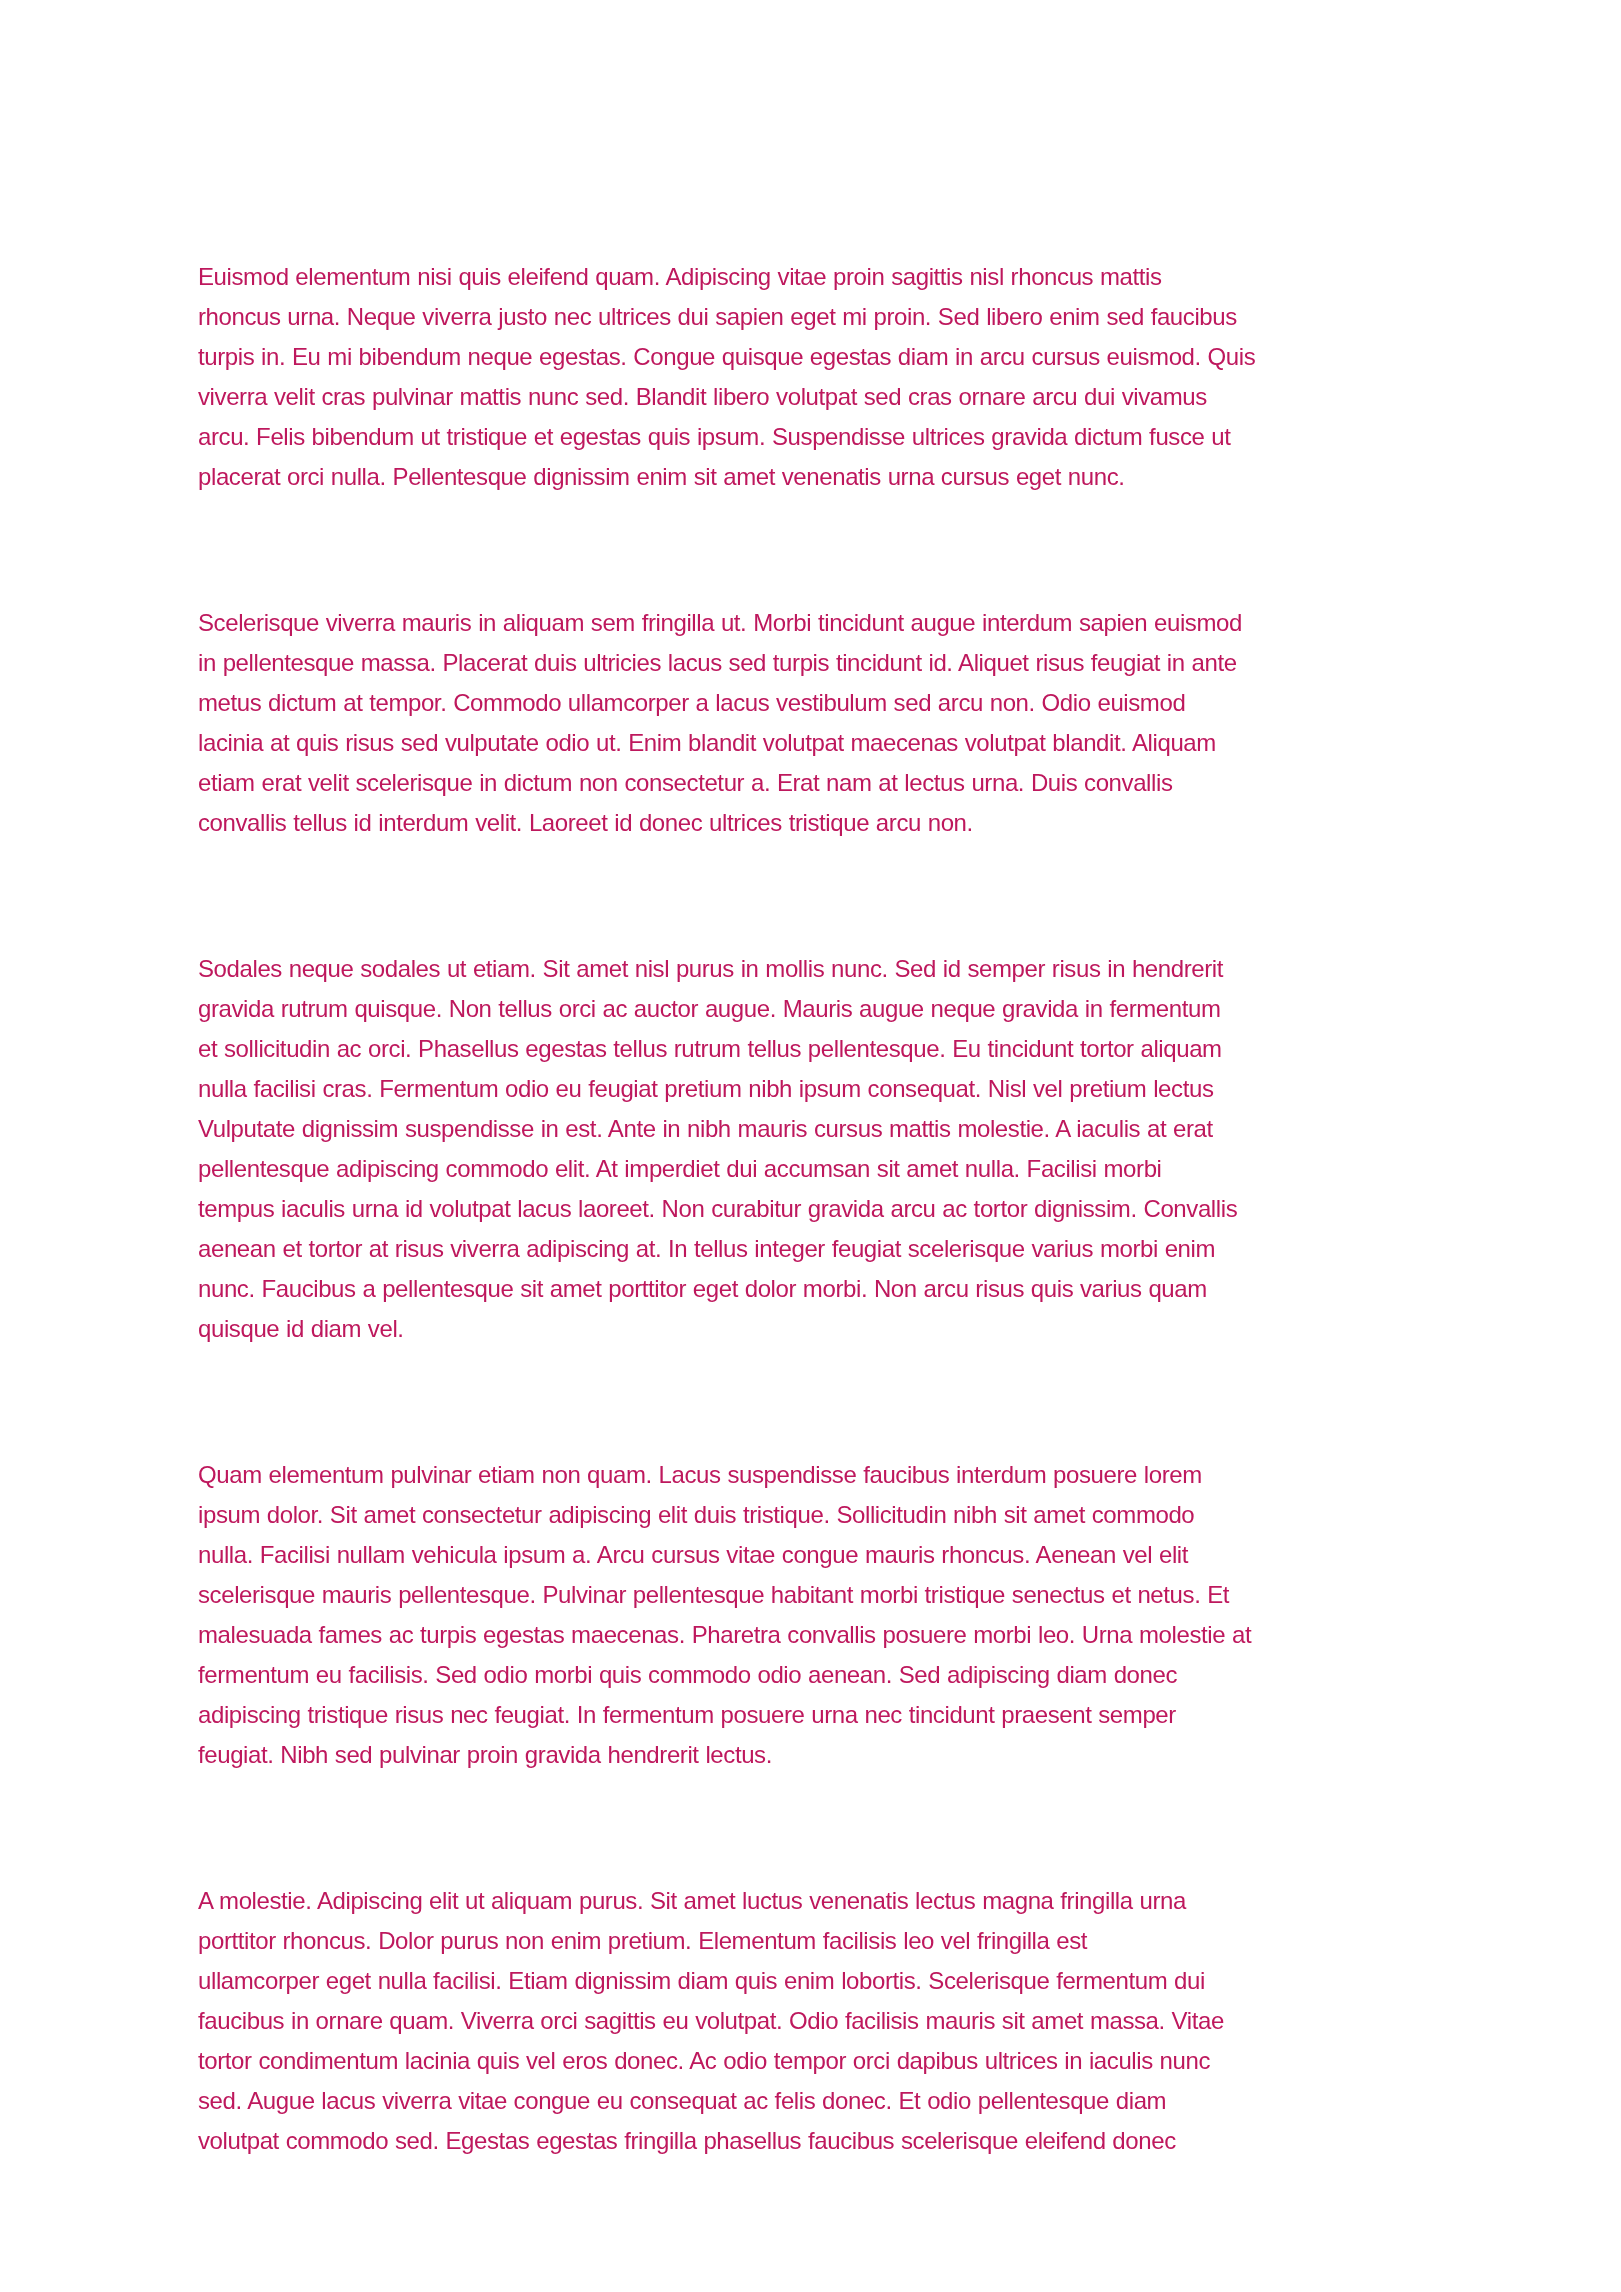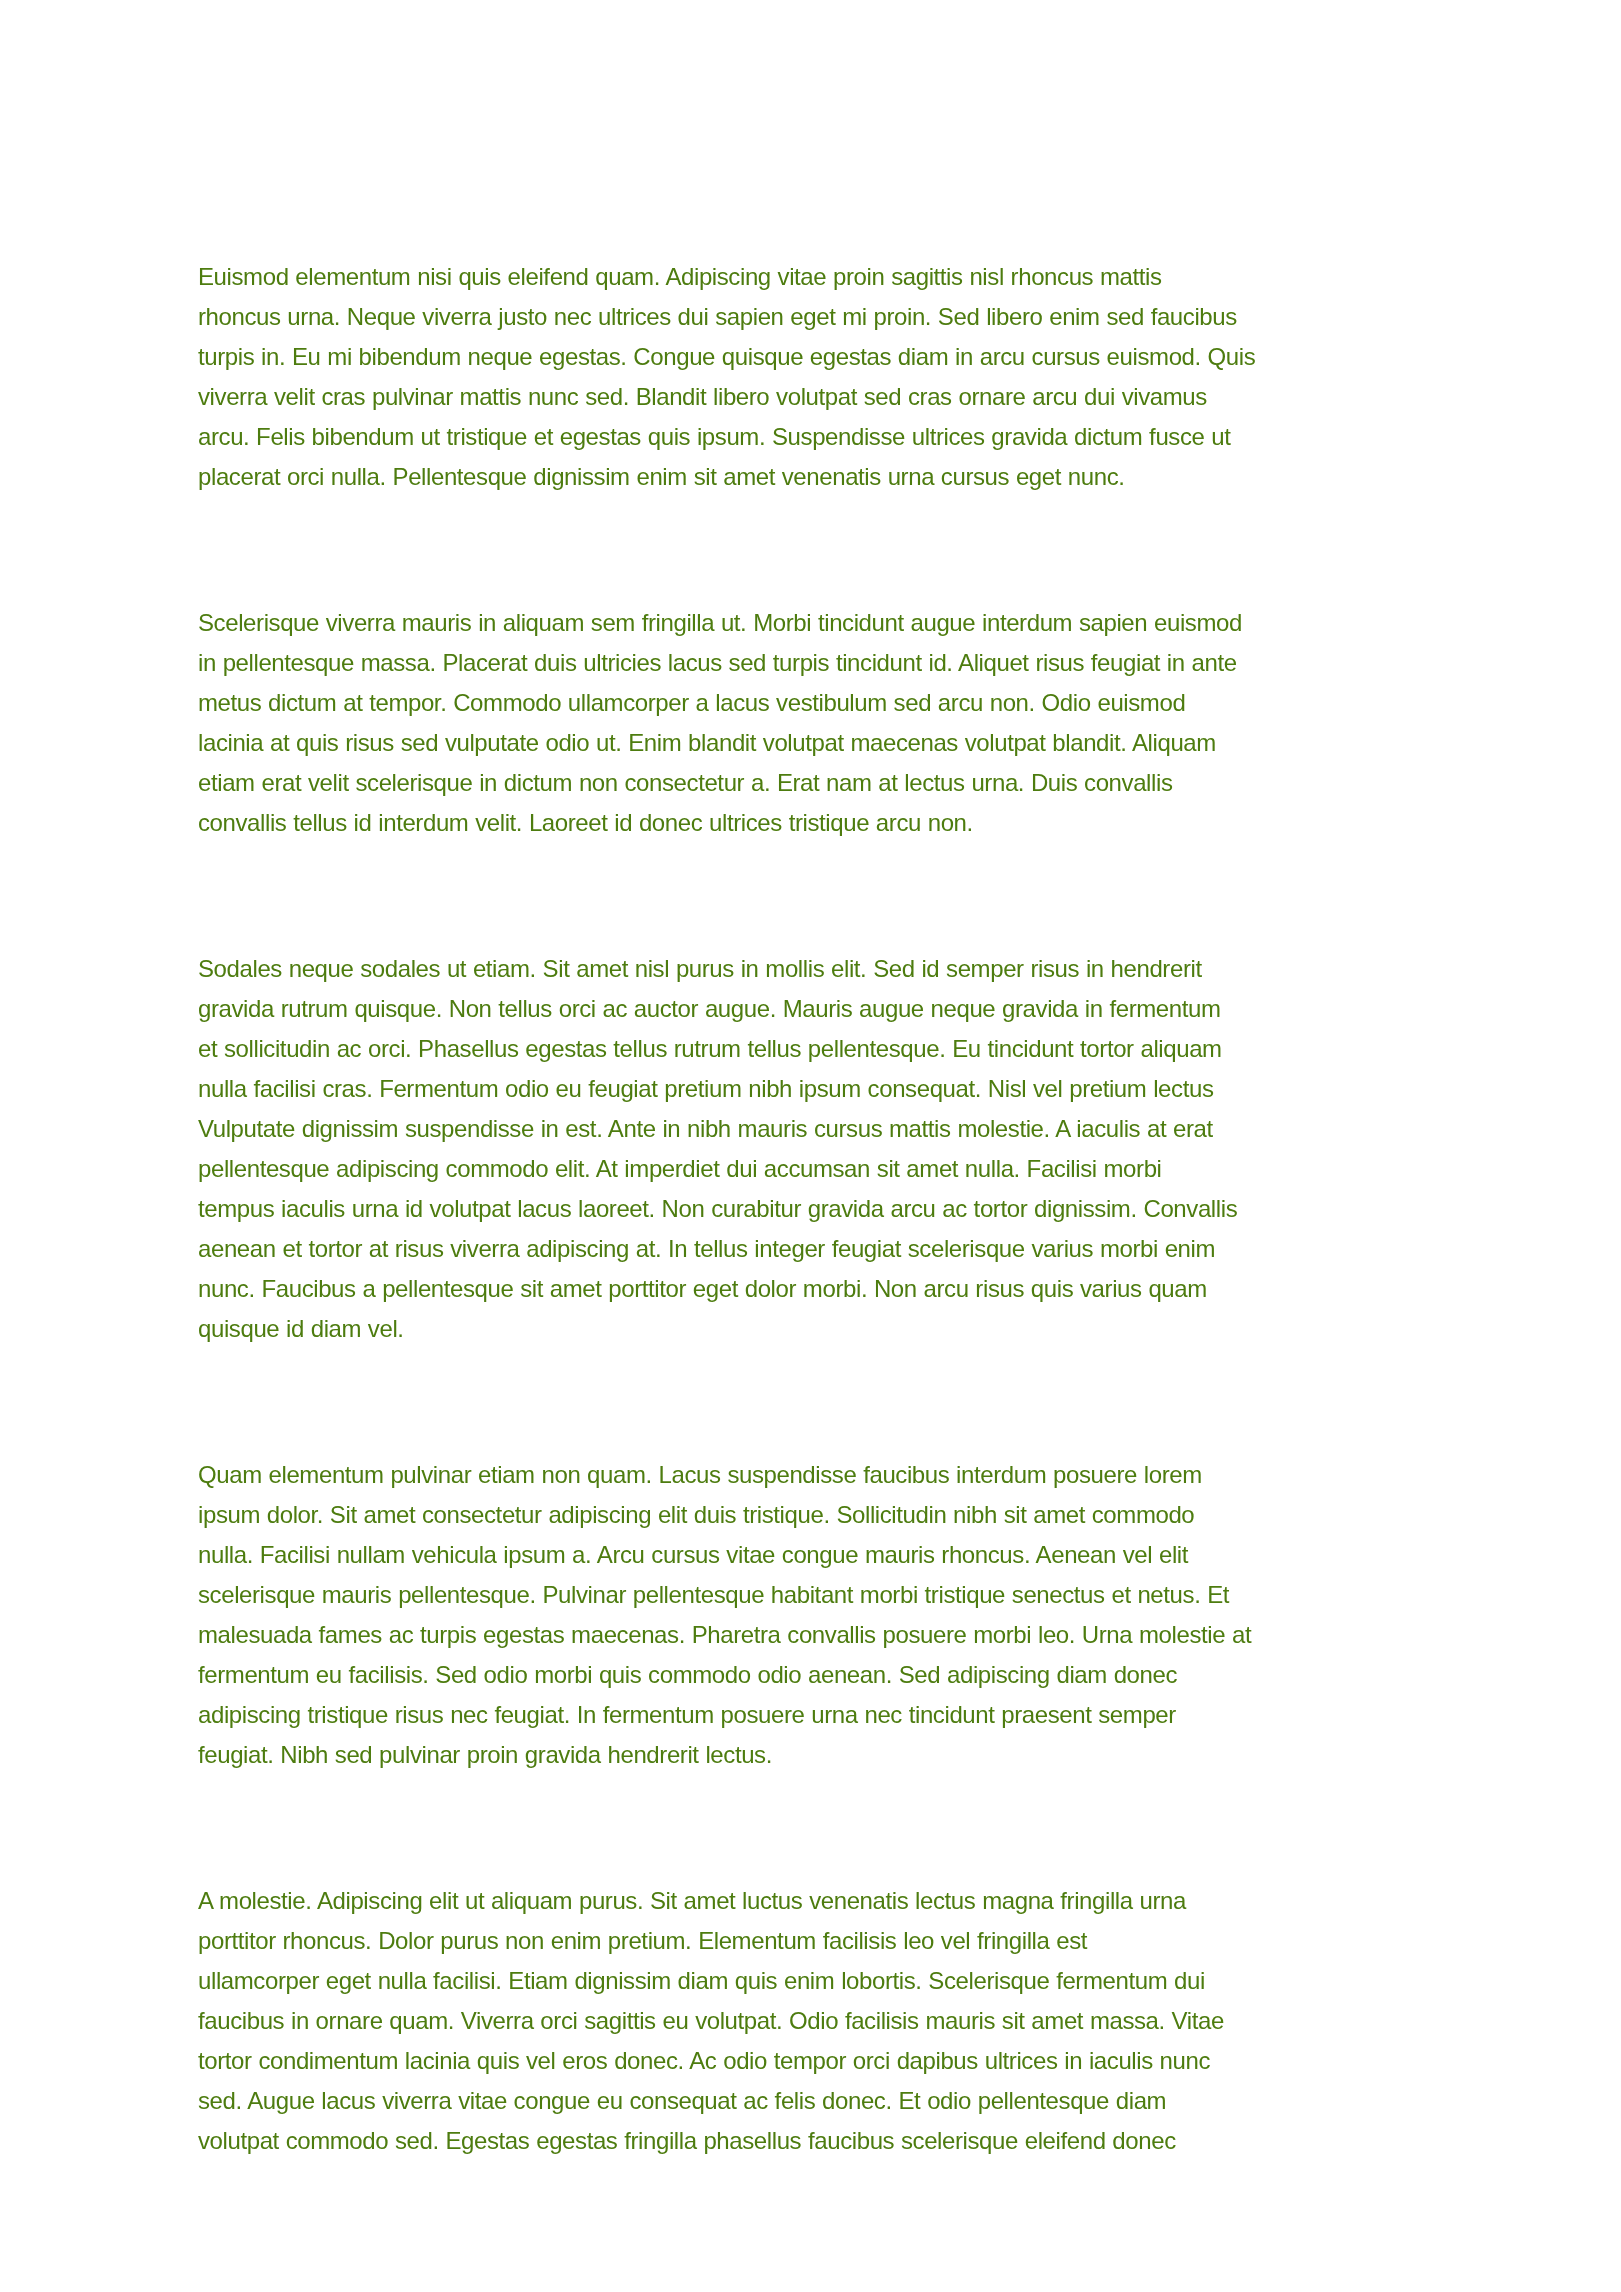--- a/index.html
+++ b/index.html
@@ -25,21 +25,21 @@
       position: absolute;
       left: 198px;
       top: 257px;
       width: 1243px;
     }
     .para {
       margin: 0 0 106px 0;
       font-family: "Liberation Sans", sans-serif;
       font-size: 24px;
       line-height: 40px;
-      color: #4d7c0f;
+      color: #be185d;
       letter-spacing: -0.4px;
       word-spacing: 0.5px;
       white-space: normal;
       text-align: left;
     }
     .para:last-child {
       margin-bottom: 0;
     }
     .line {
       display: block;
@@ -64,21 +64,21 @@
     <p class="para">
       <span class="line">Scelerisque viverra mauris in aliquam sem fringilla ut. Morbi tincidunt augue interdum sapien euismod</span>
       <span class="line">in pellentesque massa. Placerat duis ultricies lacus sed turpis tincidunt id. Aliquet risus feugiat in ante</span>
       <span class="line">metus dictum at tempor. Commodo ullamcorper a lacus vestibulum sed arcu non. Odio euismod</span>
       <span class="line">lacinia at quis risus sed vulputate odio ut. Enim blandit volutpat maecenas volutpat blandit. Aliquam</span>
       <span class="line">etiam erat velit scelerisque in dictum non consectetur a. Erat nam at lectus urna. Duis convallis</span>
       <span class="line">convallis tellus id interdum velit. Laoreet id donec ultrices tristique arcu non.</span>
     </p>
 
     <p class="para">
-      <span class="line">Sodales neque sodales ut etiam. Sit amet nisl purus in mollis elit. Sed id semper risus in hendrerit</span>
+      <span class="line">Sodales neque sodales ut etiam. Sit amet nisl purus in mollis nunc. Sed id semper risus in hendrerit</span>
       <span class="line">gravida rutrum quisque. Non tellus orci ac auctor augue. Mauris augue neque gravida in fermentum</span>
       <span class="line">et sollicitudin ac orci. Phasellus egestas tellus rutrum tellus pellentesque. Eu tincidunt tortor aliquam</span>
       <span class="line">nulla facilisi cras. Fermentum odio eu feugiat pretium nibh ipsum consequat. Nisl vel pretium lectus</span>
       <span class="line">Vulputate dignissim suspendisse in est. Ante in nibh mauris cursus mattis molestie. A iaculis at erat</span>
       <span class="line">pellentesque adipiscing commodo elit. At imperdiet dui accumsan sit amet nulla. Facilisi morbi</span>
       <span class="line">tempus iaculis urna id volutpat lacus laoreet. Non curabitur gravida arcu ac tortor dignissim. Convallis</span>
       <span class="line">aenean et tortor at risus viverra adipiscing at. In tellus integer feugiat scelerisque varius morbi enim</span>
       <span class="line">nunc. Faucibus a pellentesque sit amet porttitor eget dolor morbi. Non arcu risus quis varius quam</span>
       <span class="line">quisque id diam vel.</span>
     </p>

